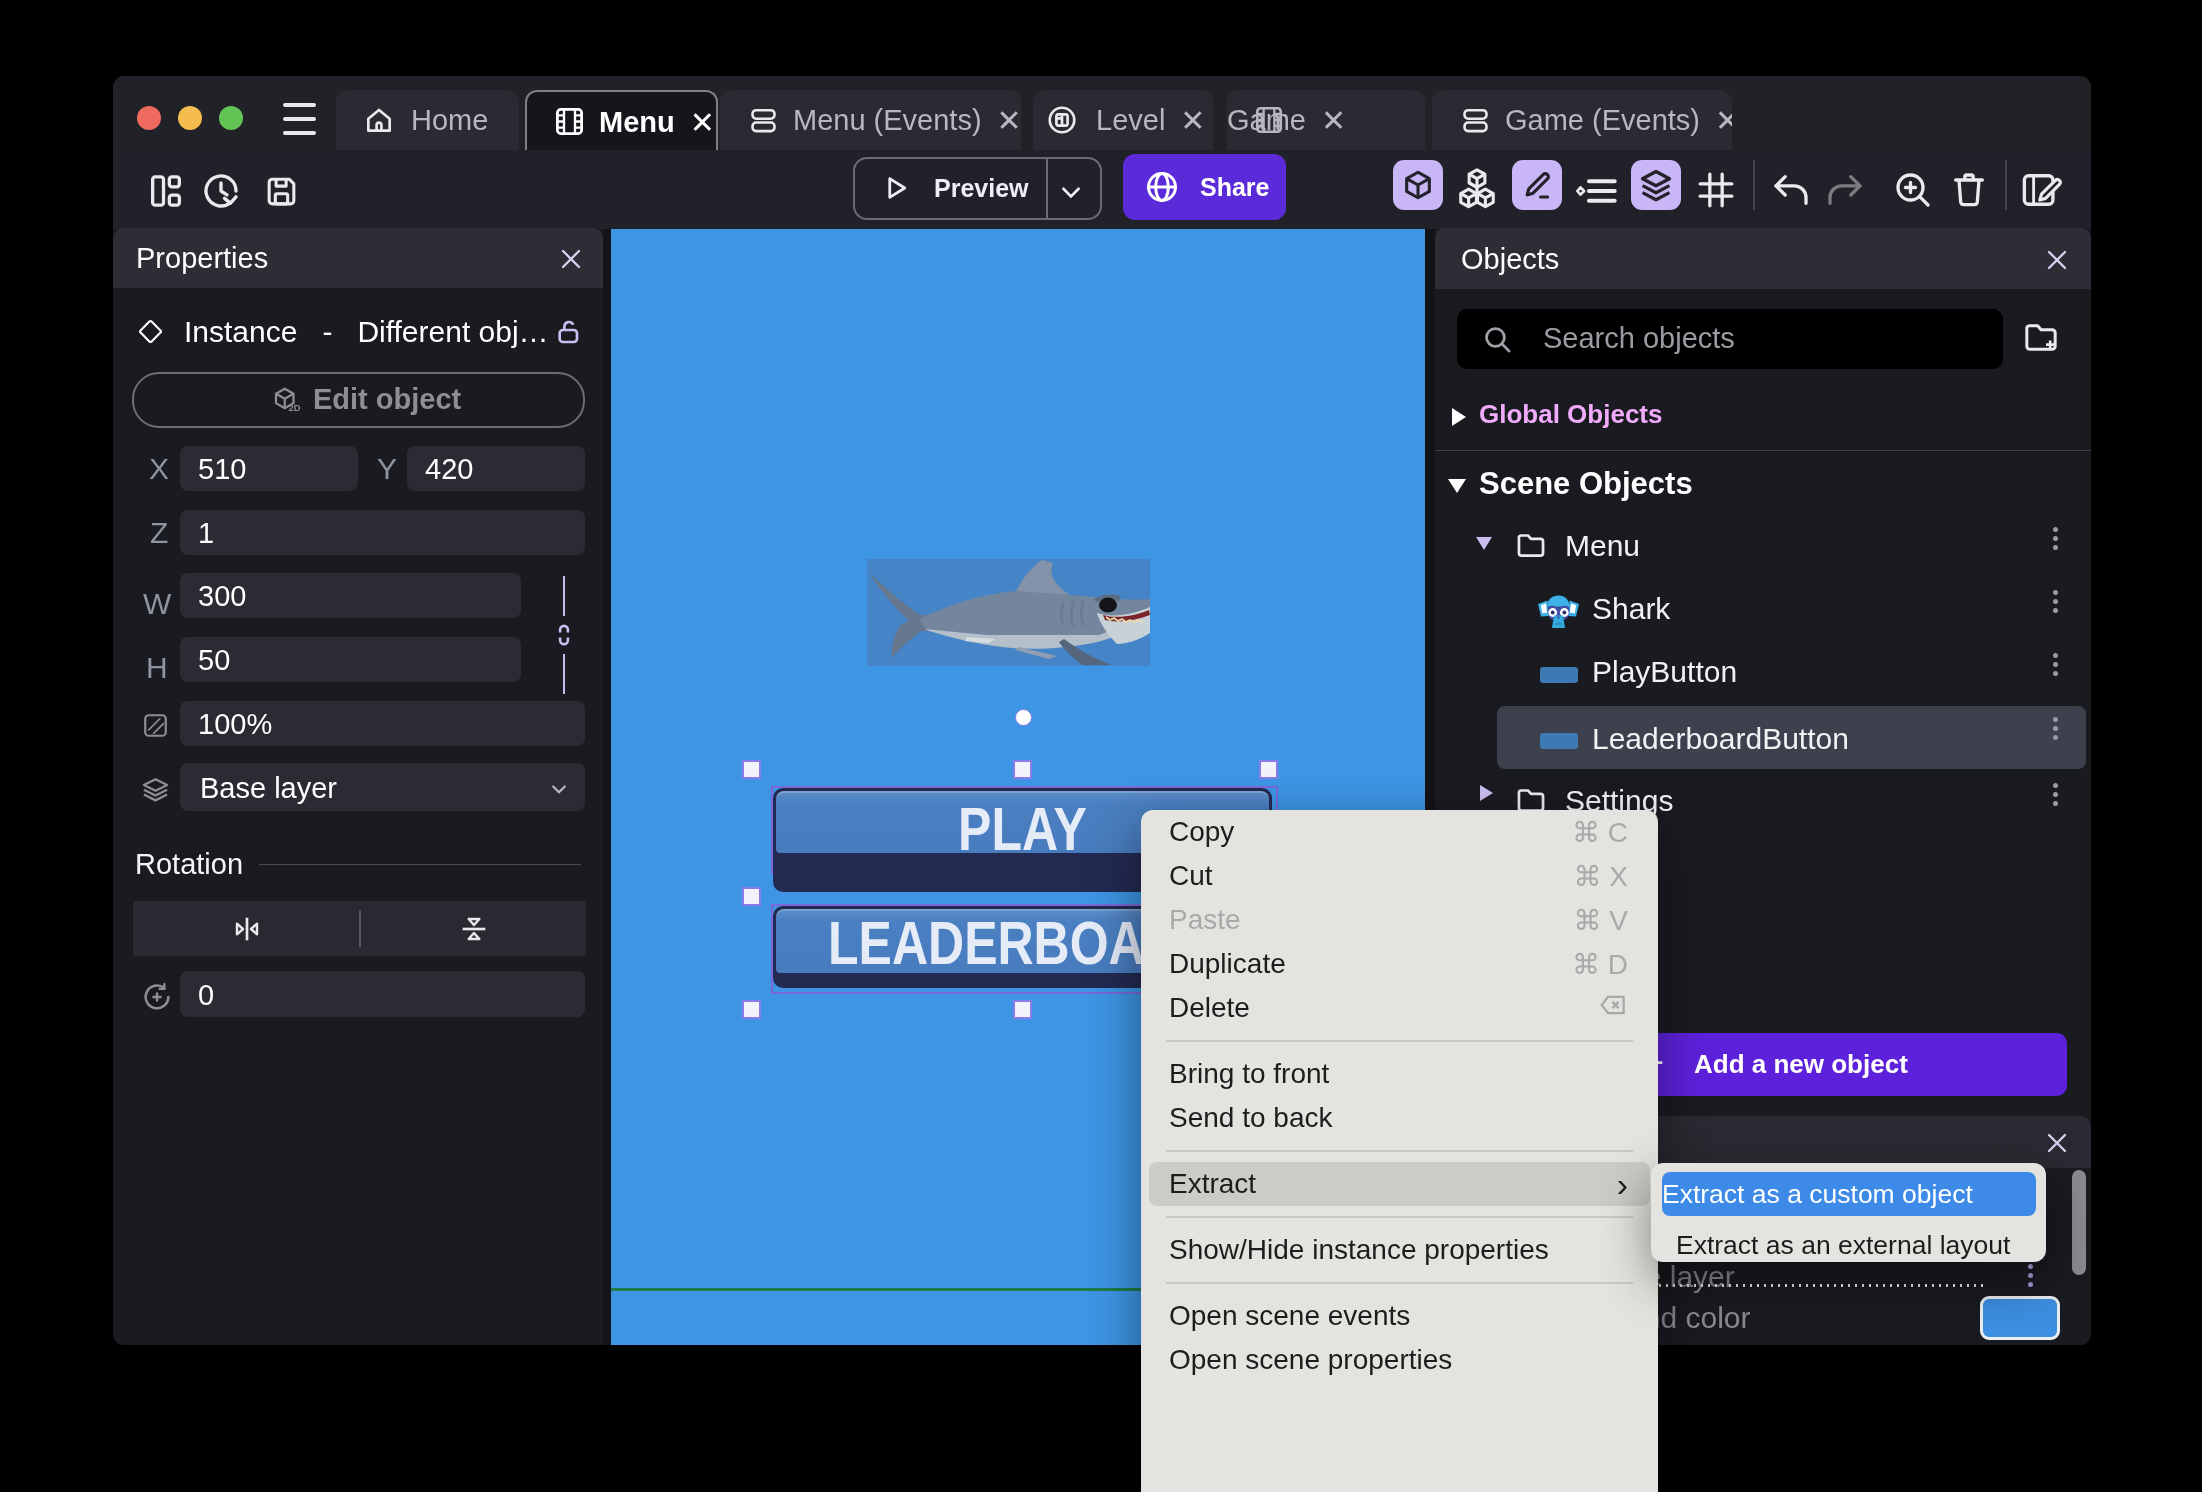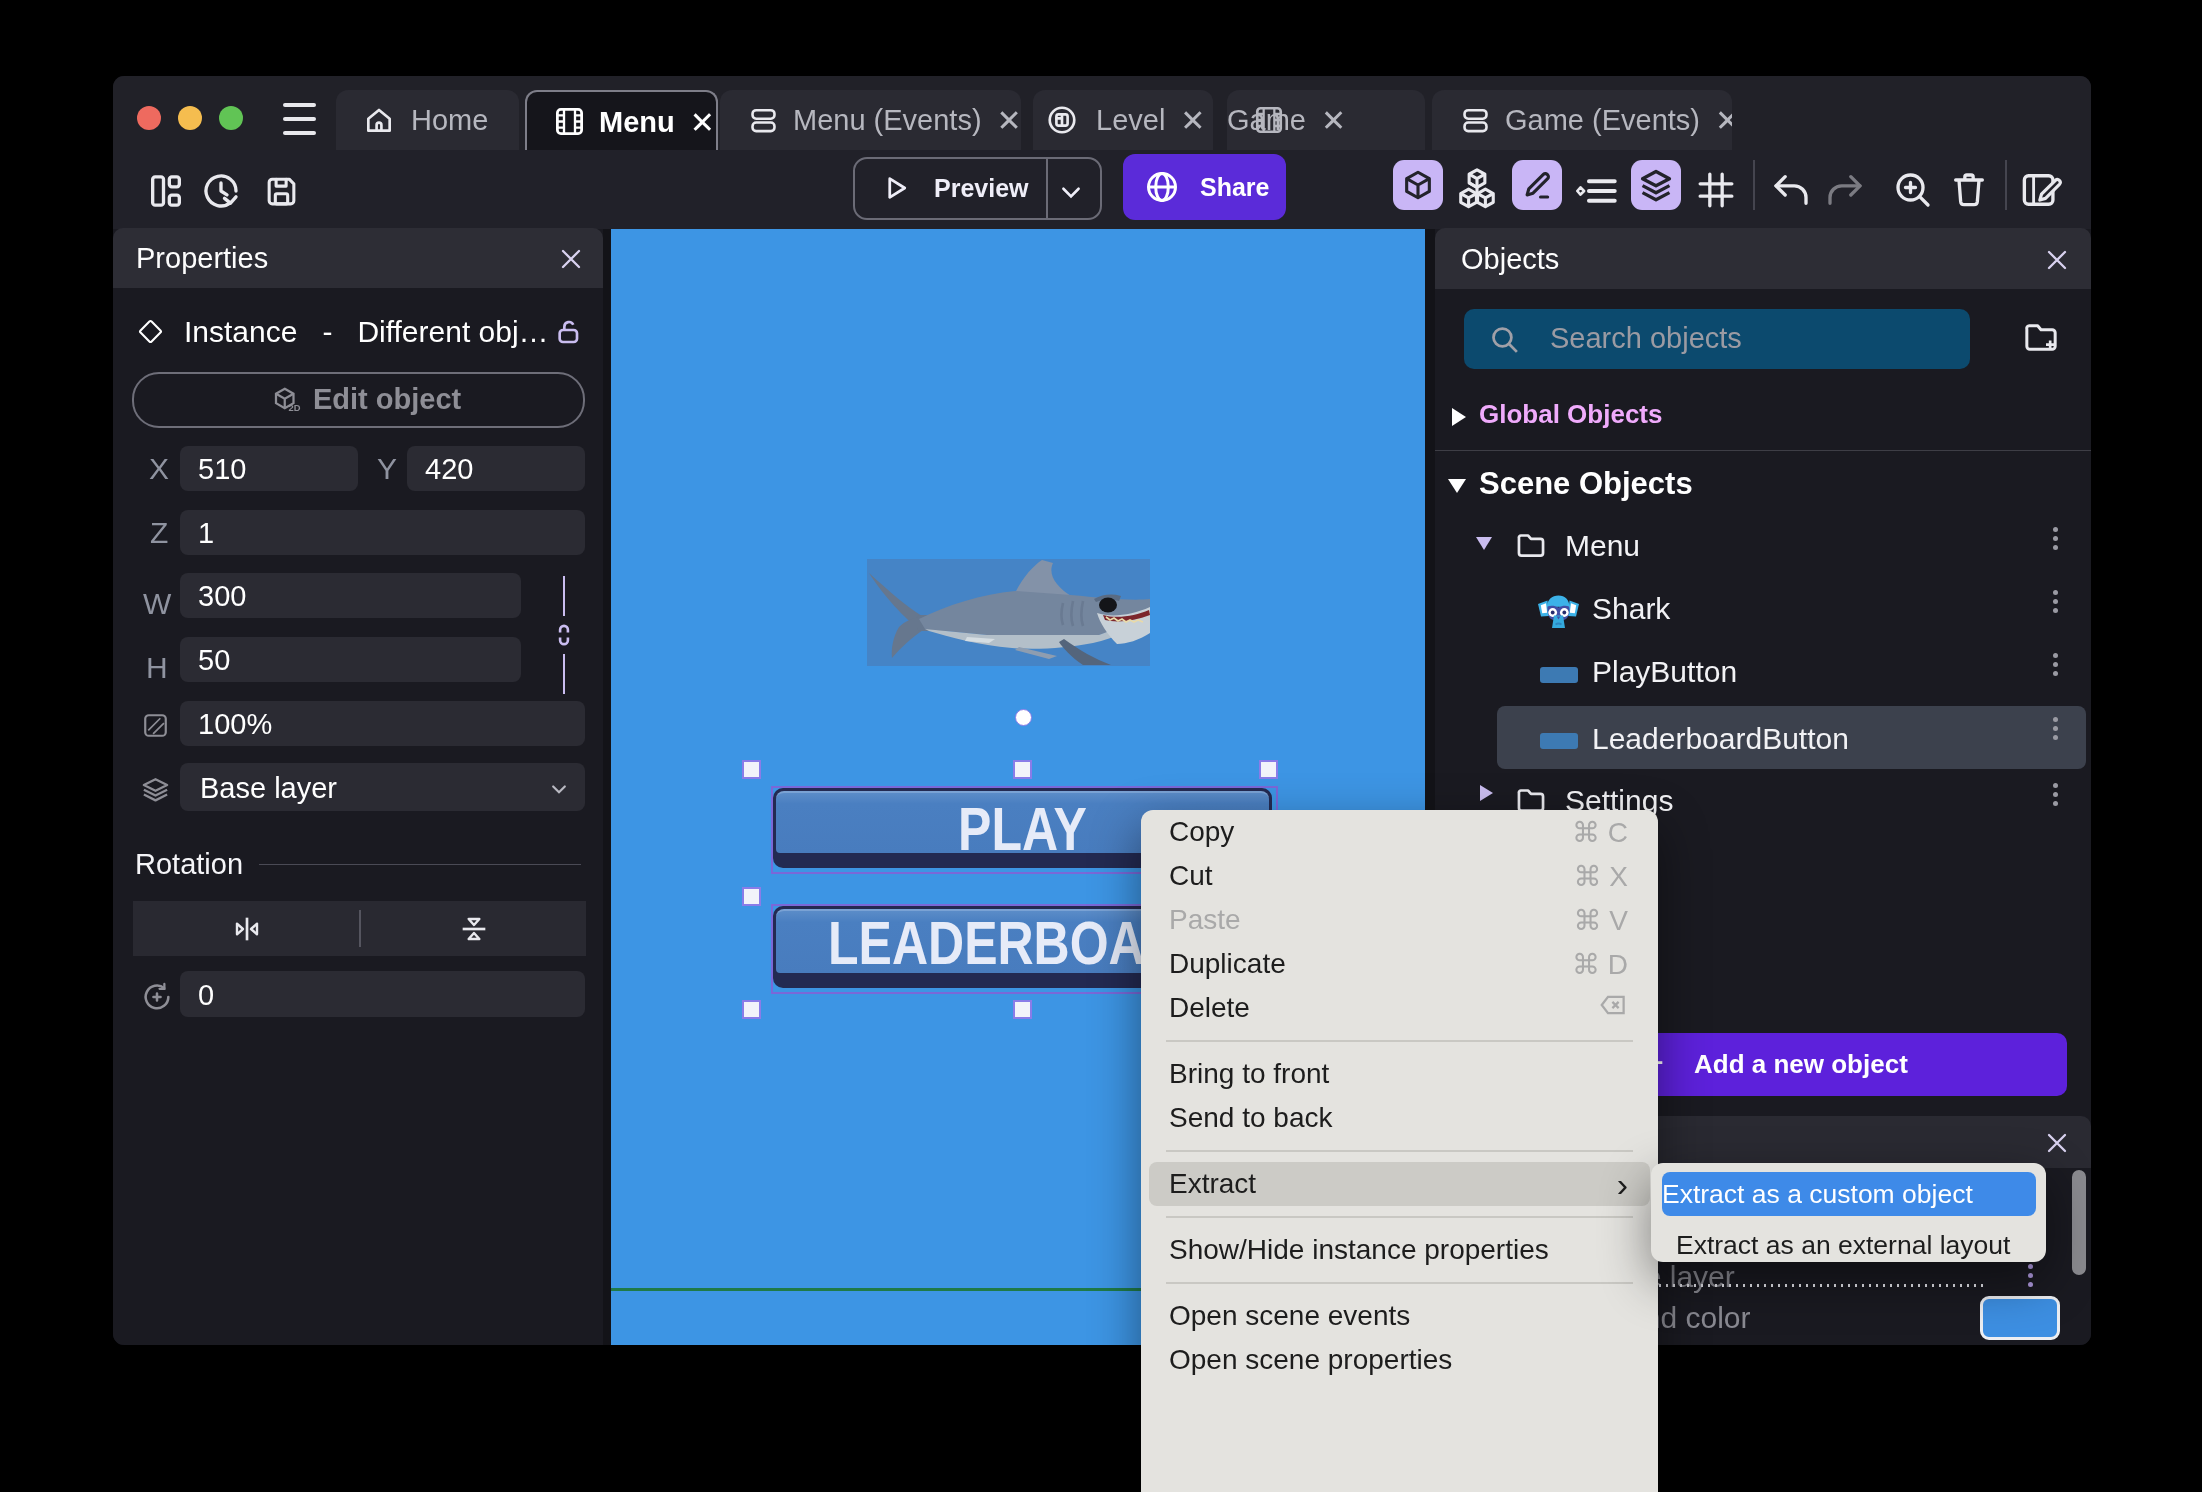--- a/index.html
+++ b/index.html
@@ -281,21 +281,21 @@
       <path d="M152 88 190 97 182 100 148 91Z" fill="#8e9db0"></path>
       <path d="M197 80 C212 91 228 100 244 106 L216 106 C204 98 196 89 192 83 Z" fill="#54657c"></path>
       <path d="M227 40 q13 -7 27 -3 l-2 5 q-12 -4 -23 1 Z" fill="#5a6b82"></path>
       <ellipse cx="241" cy="46" rx="9" ry="7.5" fill="#141519"></ellipse>
       <path d="M230 54 C245 59 265 56 283 48 L283 74 C272 81 260 85 250 85 C240 75 233 64 230 54 Z" fill="#c8d1d8"></path>
       <path d="M236 56 C250 60 268 57 282 51 L283 56 C268 62 250 64 238 61 Z" fill="#7c262c"></path>
       <path d="M239 58l4 3 4-2 4 3 4-2 4 3 4-2 4 2 4-2 5 2" stroke="#e9daa9" stroke-width="1.7" fill="none"></path>
       <path d="M196 44c-2 8-2 16 0 22M206 42c-2 9-2 19 0 25M216 42c-2 9-2 19 0 25" stroke="#67788f" stroke-width="2.6" fill="none" opacity=".85"></path>
     </svg>
     <div class="a" style="left:160px;top:557px;width:503px;height:84px;border:2px solid #7a68d8;"></div>
-    <div class="a" style="left:162px;top:559px;width:499px;height:80px;background:#232a52;border-radius:10px;">
+    <div class="a" style="left:162px;top:559px;width:499px;height:104px;background:#232a52;border-radius:10px;">
       <div style="position:absolute;left:3px;top:3px;width:493px;height:62px;background:linear-gradient(180deg,#5b8cc8 0,#4a7fc1 18%,#487cbe 100%);border-top:2px solid #7aa2d4;border-radius:8px 8px 4px 4px;box-sizing:border-box;"></div>
       <span style="position:absolute;width:100%;top:6px;text-align:center;color:#e6ebf8;font-size:50px;font-weight:bold;letter-spacing:0px;transform:scaleY(1.22);transform-origin:top;">PLAY</span>
     </div>
     <div class="a" style="left:160px;top:675px;width:503px;height:86px;border:2px solid #7a68d8;"></div>
     <div class="a" style="left:162px;top:677px;width:499px;height:82px;background:#232a52;border-radius:10px;">
       <div style="position:absolute;left:3px;top:3px;width:493px;height:64px;background:linear-gradient(180deg,#5b8cc8 0,#4a7fc1 18%,#487cbe 100%);border-top:2px solid #7aa2d4;border-radius:8px 8px 4px 4px;box-sizing:border-box;"></div>
       <span style="position:absolute;width:100%;top:2px;text-align:center;color:#e6ebf8;font-size:50px;font-weight:bold;letter-spacing:0px;transform:scaleY(1.22);transform-origin:top;">LEADERBOARD</span>
     </div>
     <div class="a" style="left:404px;top:480px;width:15px;height:15px;background:#fff;border:1px solid #8a7ce8;border-radius:50%;"></div>
     <div class="a hnd" style="left:131px;top:531px;"></div>
@@ -308,21 +308,21 @@
   </div>
 
   <div class="a panel" style="left:1322px;top:153px;width:656px;height:1116px;"></div>
   <div class="a phead" style="left:1322px;top:152px;width:656px;height:61px;">
       <span class="a" style="left:26px;top:15px;">Objects</span>
     <svg class="a" style="left:610px;top:20px;" width="24" height="24" viewBox="0 0 24 24" fill="none" stroke="#d9d2f0" stroke-width="2.3" stroke-linecap="round">
         <path d="M4 4l16 16M20 4 4 20"></path>
       </svg>
     </div>
   <div id="rp" class="a" style="left:1322px;top:213px;width:656px;height:1056px;">
-    <div class="a" style="left:29px;top:20px;width:506px;height:60px;background:#0c4a6e;border-radius:10px;">
+    <div class="a" style="left:22px;top:20px;width:546px;height:60px;background:#000000;border-radius:10px;">
       <svg style="position:absolute;left:24px;top:14px;" width="33" height="33" viewBox="0 0 24 24" fill="none" stroke="#a0a0a8" stroke-width="2">
           <circle cx="10.5" cy="10.5" r="6.5"></circle>
           <path d="M15.5 15.5 21 21"></path>
         </svg>
       <span style="position:absolute;left:86px;top:13px;color:#9b9ba3;font-size:29px;">Search objects</span>
     </div>
     <svg class="a" style="left:586px;top:29px;" width="40" height="40" viewBox="0 0 24 24" fill="none" stroke="#e9e9ee" stroke-width="1.8" stroke-linejoin="round">
         <path d="M3.5 6.5V17a1.8 1.8 0 0 0 1.8 1.8h13.4A1.8 1.8 0 0 0 20.5 17V8.8A1.8 1.8 0 0 0 18.7 7H12L10 4.6H5A1.5 1.5 0 0 0 3.5 6.5Z"></path>
         <path d="M17.5 13.5v5M15 16h5" stroke-width="1.6"></path>
       </svg>

